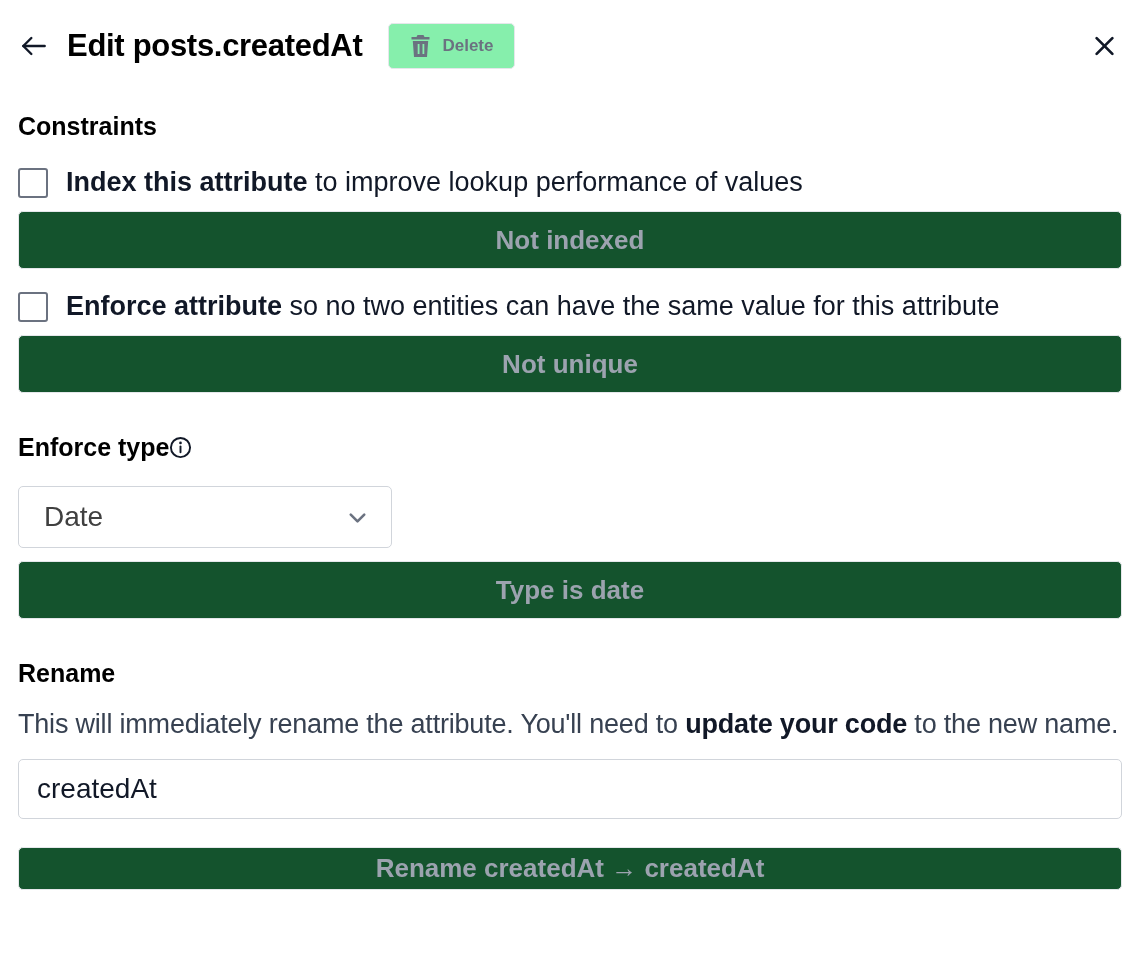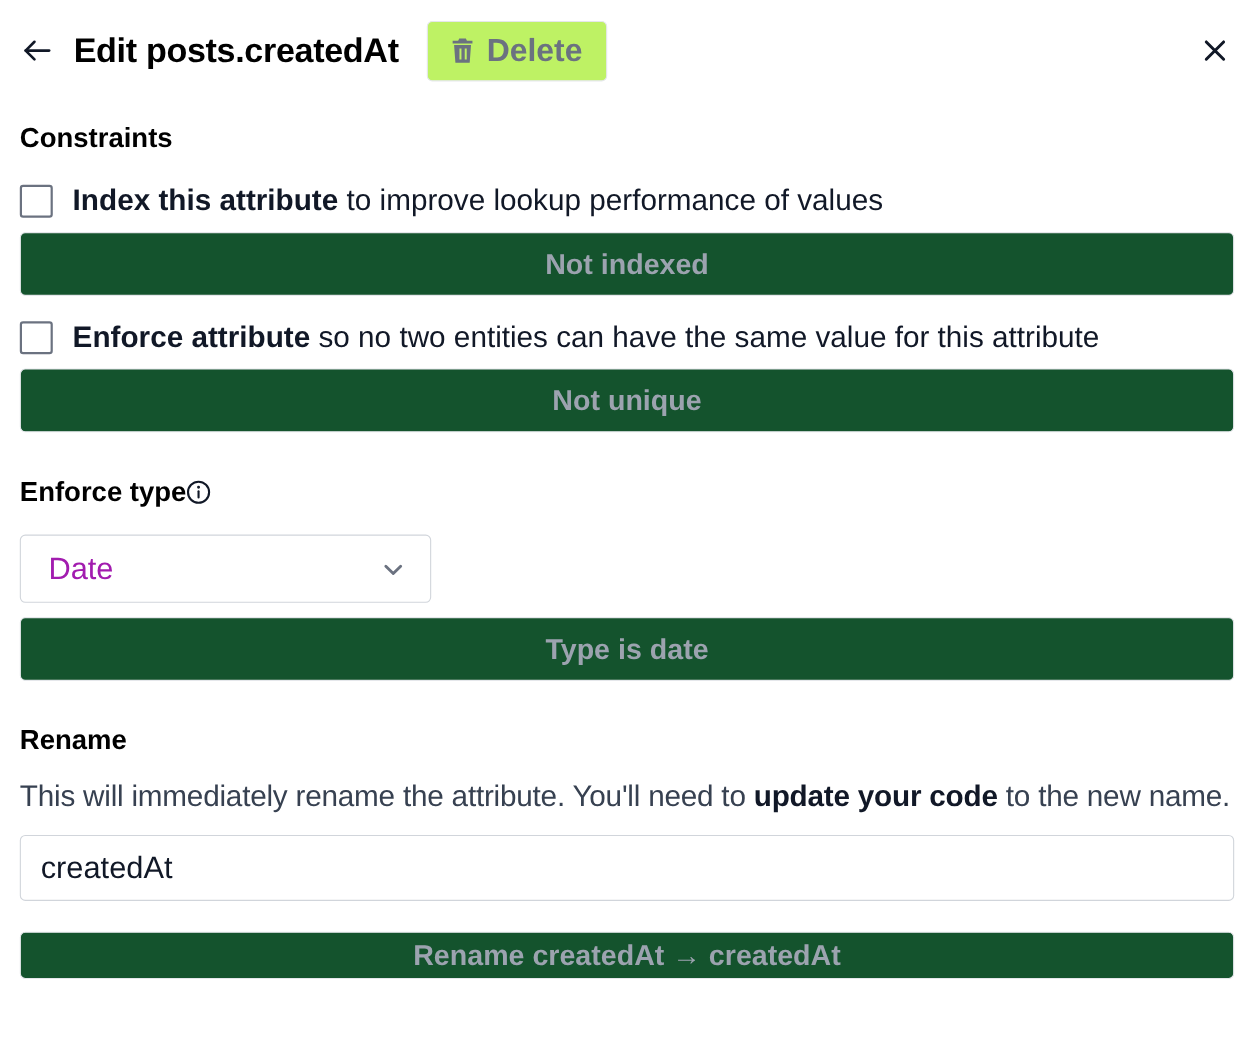--- a/index.html
+++ b/index.html
@@ -19,22 +19,22 @@
     background: none; border: none; cursor: pointer;
     display: flex; align-items: center; color: #111827; padding: 0;
   }
   .title {
     font-size: 31px; font-weight: bold; margin-left: 17px;
     letter-spacing: -0.3px; color: #000000;
   }
   .delete-btn {
     margin-left: 26px;
     display: flex; align-items: center; gap: 11px;
-    background: #bef264; border: 1px solid #e5e7eb; border-radius: 5px;
-    color: #6b7280; font-weight: bold; font-size: 29px;
+    background: #86efac; border: 1px solid #e5e7eb; border-radius: 5px;
+    color: #6b7280; font-weight: bold; font-size: 17px;
     font-family: "Liberation Sans", sans-serif;
     padding: 10px 21px; cursor: pointer;
   }
   .close-btn {
     position: absolute; right: 4px; top: 50%; transform: translateY(-50%);
     background: none; border: none; cursor: pointer; color: #111827;
     display: flex; align-items: center; padding: 0;
   }
 
   
@@ -63,21 +63,21 @@
     display: flex; align-items: center; justify-content: center;
     cursor: default;
   }
   .action-btn { margin-top: 28px; height: 43px; }
 
   
   .select-box {
     margin-top: 24px; width: 374px; height: 62px;
     border: 1px solid #d1d5db; border-radius: 5px; background: #ffffff;
     display: flex; align-items: center; justify-content: space-between;
-    padding: 0 20px 0 25px; font-size: 28px; color: #a21caf; cursor: pointer;
+    padding: 0 20px 0 25px; font-size: 28px; color: #404040; cursor: pointer;
   }
 
   
   .rename-desc {
     margin-top: 16px; font-size: 27px; line-height: 40px; color: #374151;
     letter-spacing: -0.2px;
   }
   .rename-desc b { color: #111827; font-weight: bold; }
 
   

